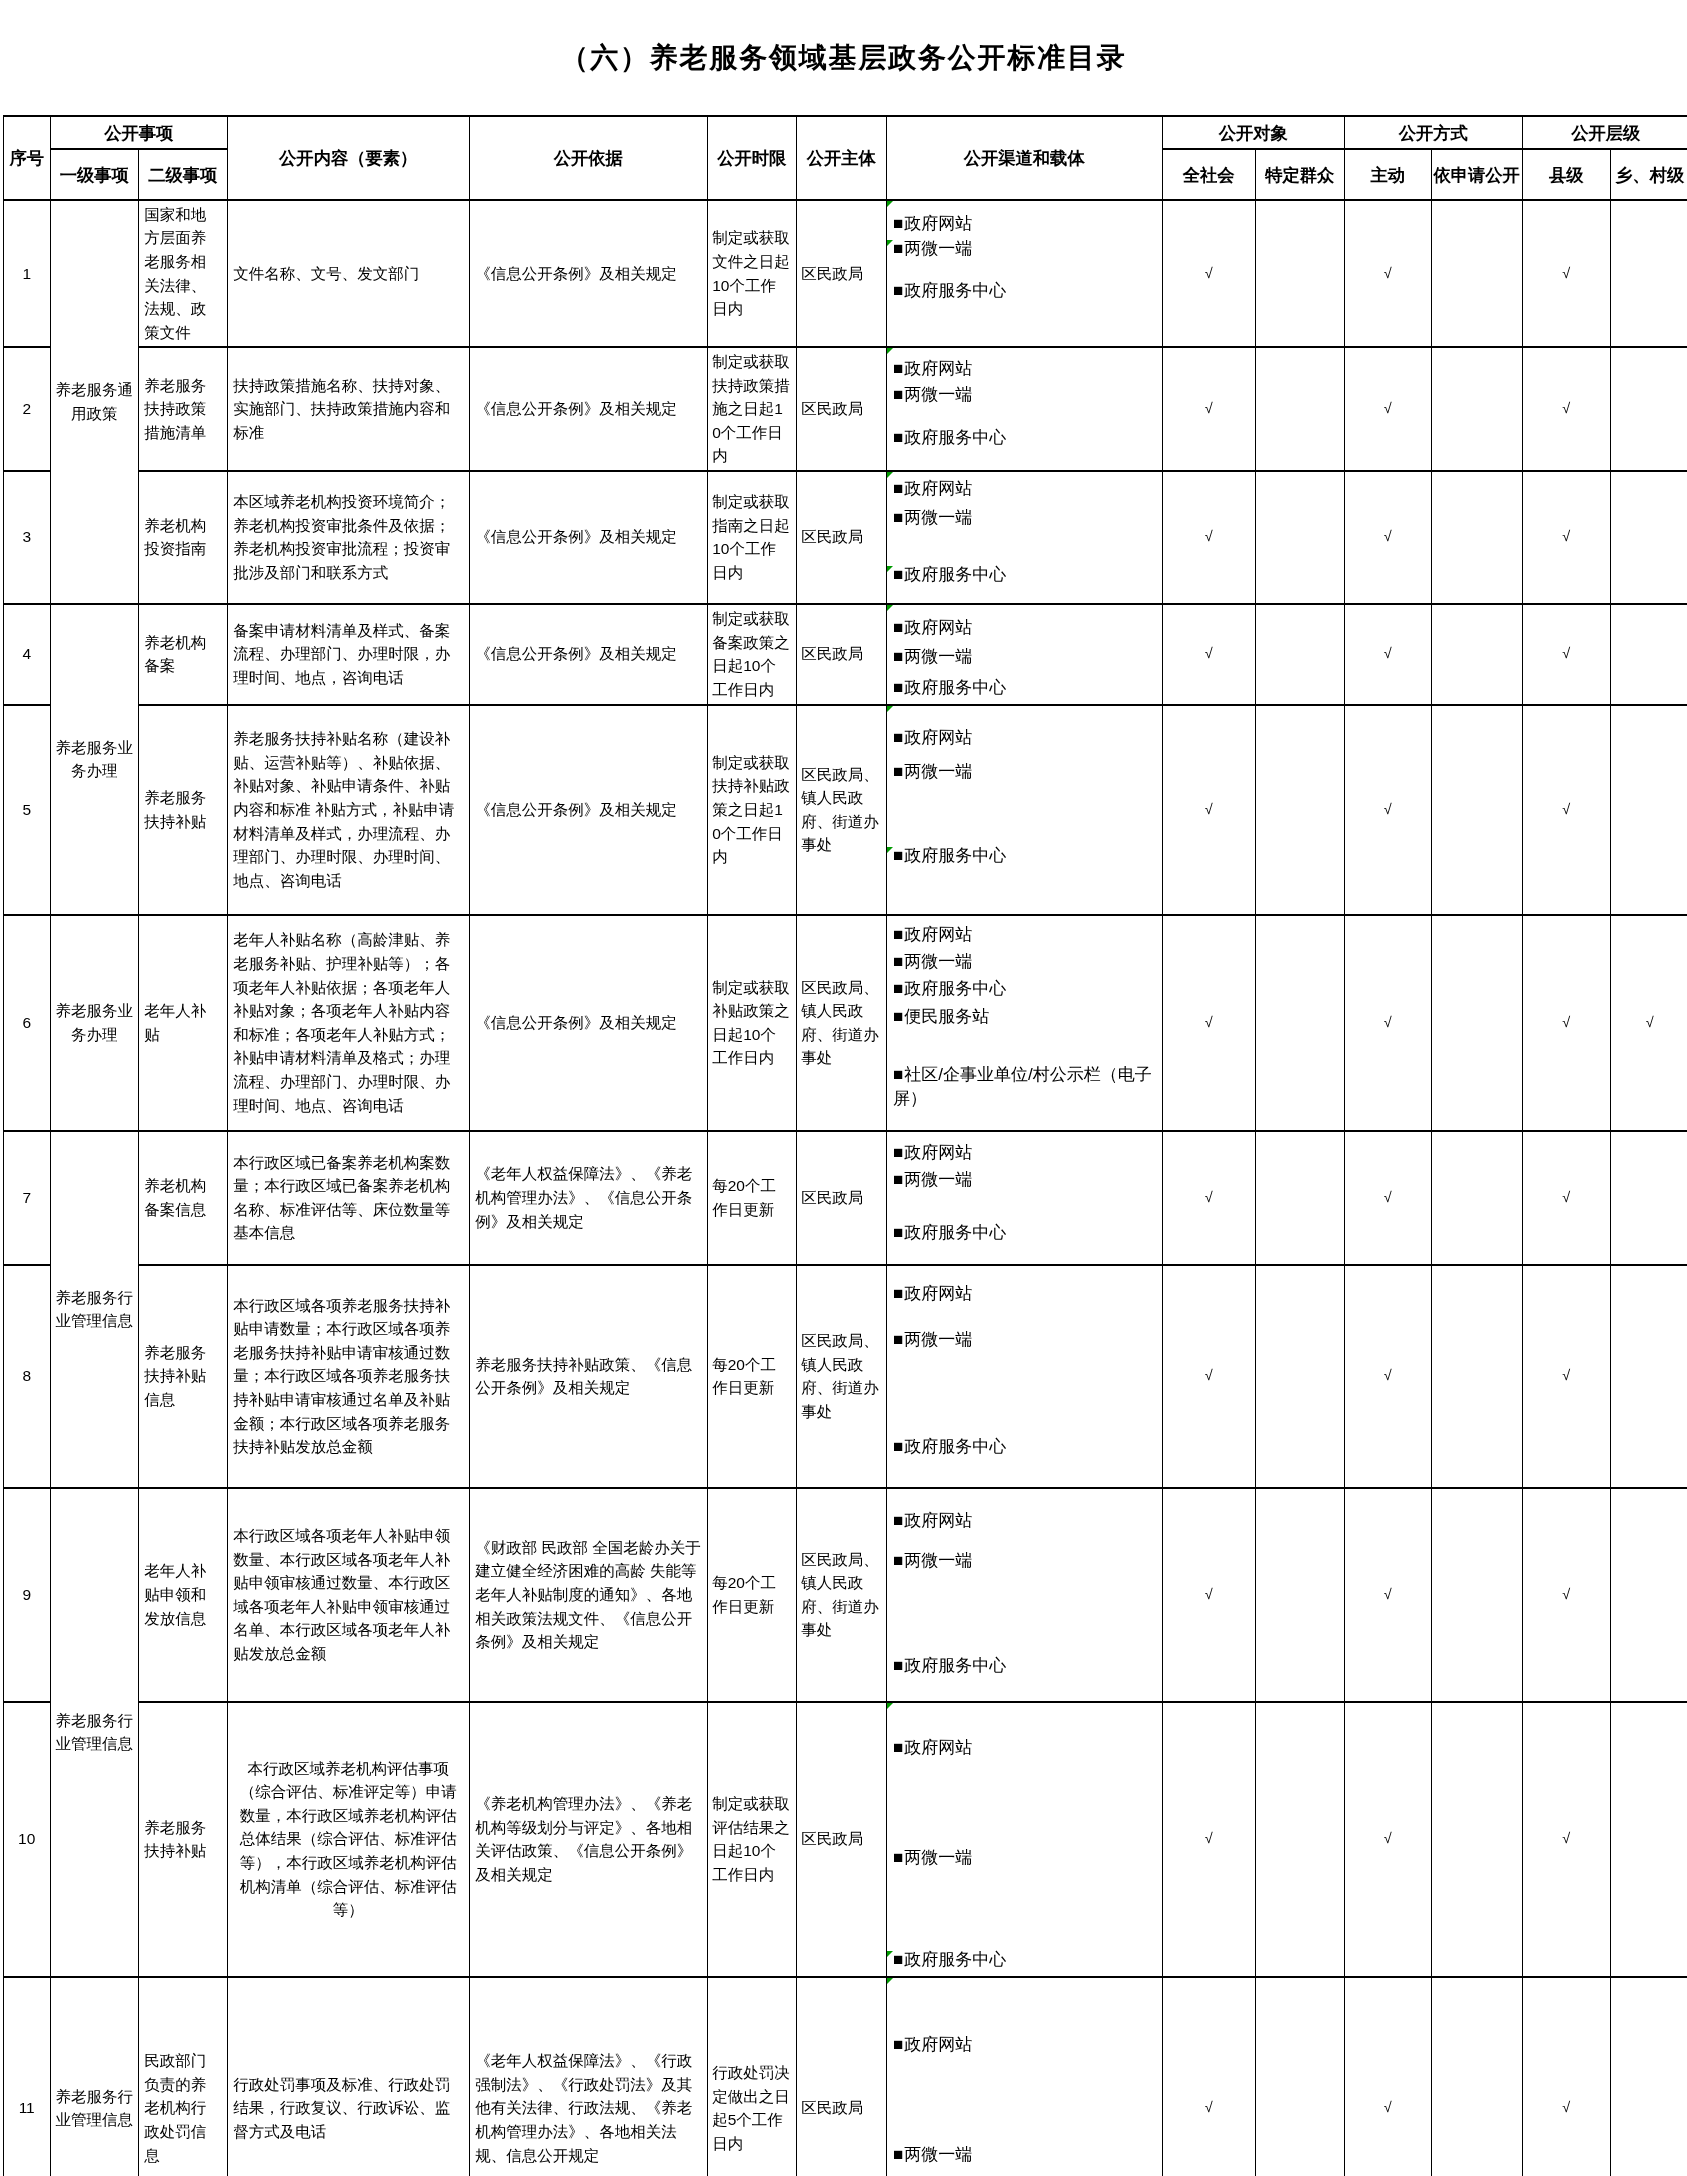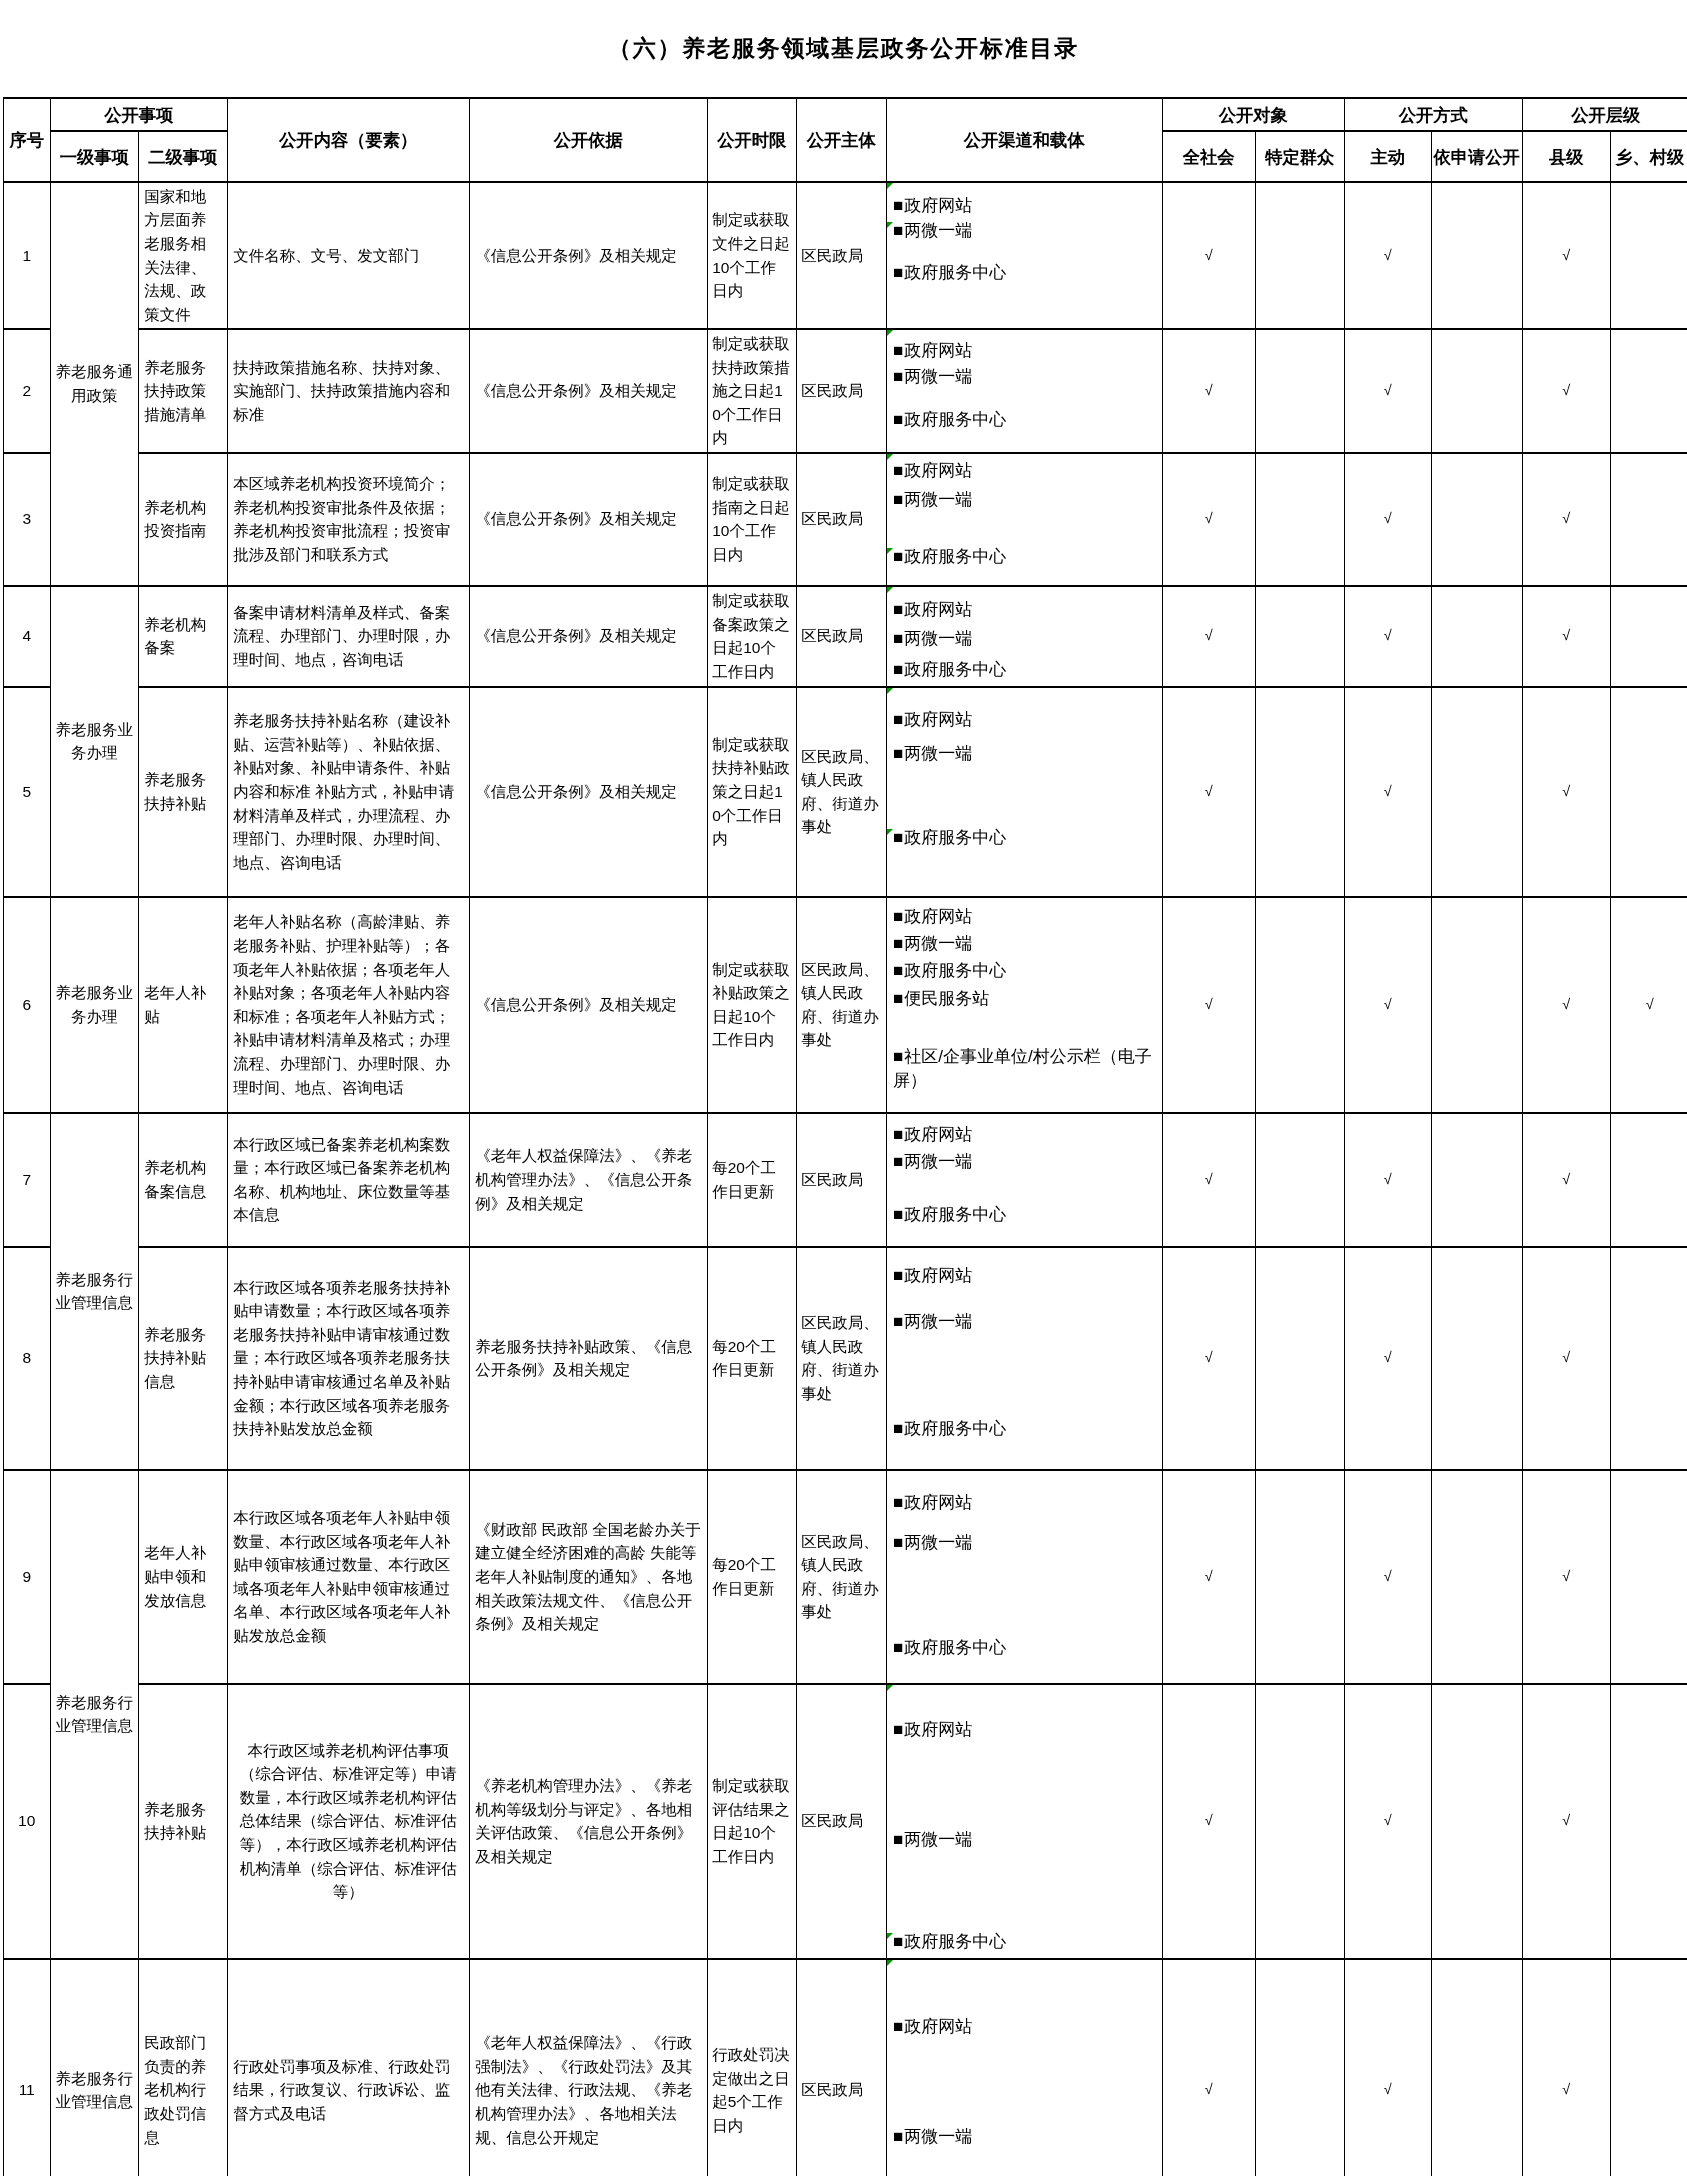--- a/index.html
+++ b/index.html
@@ -6,25 +6,25 @@
   .page{
     position:relative;
     width:1687px;
     height:2177px;
     background:#fff;
     overflow:hidden;
     font-family:"Liberation Sans", sans-serif;
     color:#000;
   }
   .title{
-    height:97px;
+    height:115px;
     display:flex;
     align-items:center;
     justify-content:center;
-    font-size:23px;
+    font-size:28px;
     font-weight:bold;
     letter-spacing:1.8px;
     font-family:"Liberation Serif", serif;
   }
   table.catalog{
     margin:0 2.7px;
     width:1682px;
     table-layout:fixed;
     border-collapse:collapse;
   }
@@ -280,21 +280,21 @@
           <td class="cell mark"></td>
           <td class="cell mark">√</td>
           <td class="cell mark"></td>
           <td class="cell mark">√</td>
           <td class="cell mark">√</td>
         </tr>
         <tr class="r7">
           <td class="cell no">7</td>
           <td class="cell l1" rowspan="2">养老服务行业管理信息</td>
           <td class="cell l2">养老机构备案信息</td>
-          <td class="cell ct">本行政区域已备案养老机构案数量；本行政区域已备案养老机构名称、机构地址、床位数量等基本信息</td>
+          <td class="cell ct">本行政区域已备案养老机构案数量；本行政区域已备案养老机构名称、标准评估等、床位数量等基本信息</td>
           <td class="cell bs">《老年人权益保障法》、《养老机构管理办法》、《信息公开条例》及相关规定</td>
           <td class="cell tm">每20个工作日更新</td>
           <td class="cell sb">区民政局</td>
           <td class="cell chcell">
             <div class="channels ch7">
               <div class="ci"><span class="blt">■</span><span>政府网站</span></div>
               <div class="ci"><span class="blt">■</span><span>两微一端</span></div>
               <div class="ci"><span class="blt">■</span><span>政府服务中心</span></div>
             </div>
           </td>

